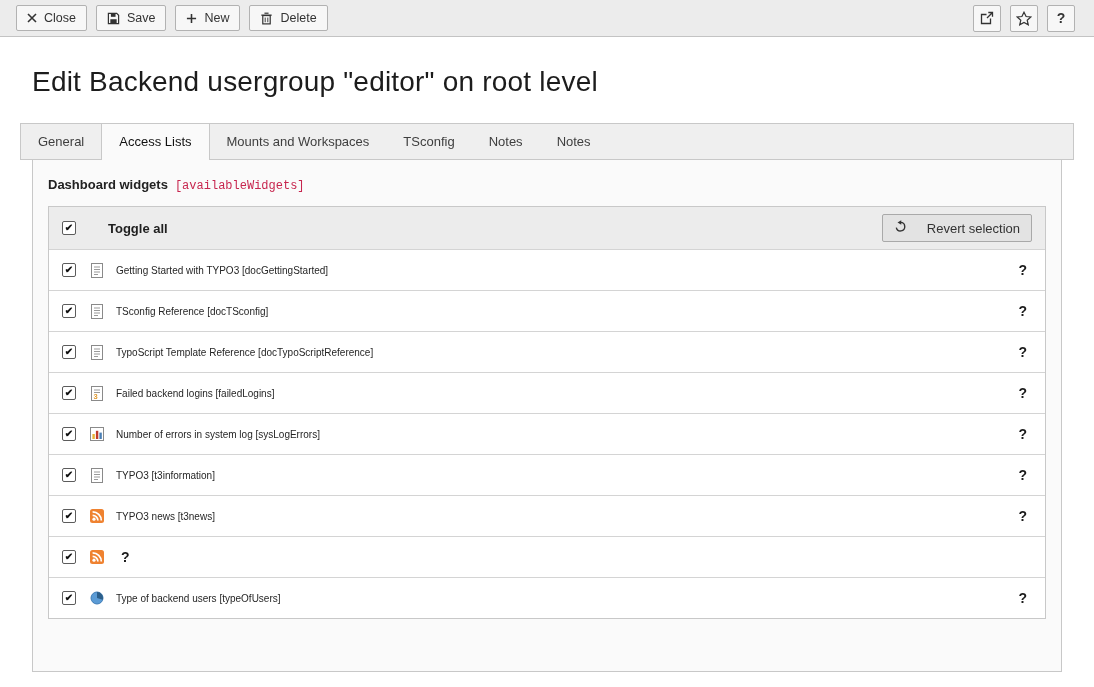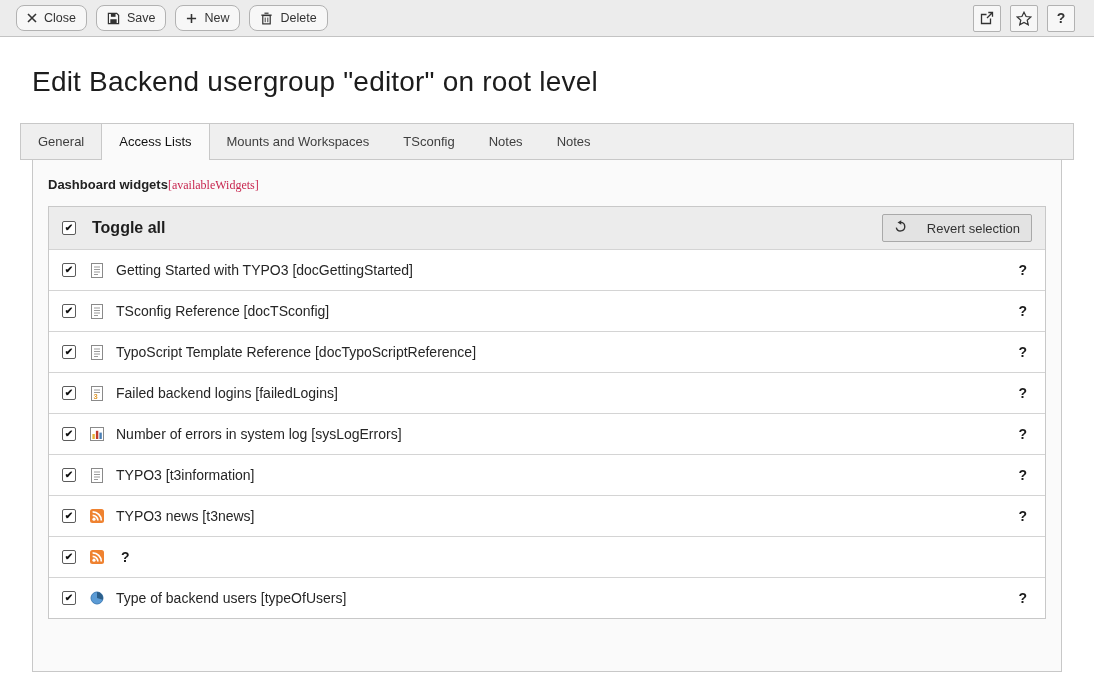--- a/index.html
+++ b/index.html
@@ -23,21 +23,21 @@
     justify-content: space-between;
     padding: 0 19px 0 16px;
   }
   .docheader-left, .docheader-right { display: flex; gap: 9px; align-items: center; }
   .btn {
     display: inline-flex;
     align-items: center;
     gap: 7px;
     background: #f7f7f7;
     border: 1px solid #b2b2b2;
-    border-radius: 8px;
+    border-radius: 2px;
     padding: 4px 10px;
     font-size: 12.5px;
     line-height: 16px;
     color: #333;
     cursor: pointer;
     font-family: inherit;
     white-space: nowrap;
   }
   .iconbtn {
     width: 28px; height: 27px;
@@ -92,23 +92,24 @@
     margin: 0 32px;
     background: #fafafa;
     border: 1px solid #c8c8c8;
     border-top: 0;
     padding: 14px 15px 42px;
     min-height: 512px;
   }
   .section-label { font-size: 13px; margin: 3px 0 13px; }
   .section-label strong { font-weight: 700; color: #222; }
   .code-ref {
-    font-family: Liberation Serif, serif;
+    font-family: Liberation Mono, monospace;
     font-size: 12px;
     color: #c7254e;
+    margin-left: 7px;
   }
 
   
   .widgets-table { border: 1px solid #c8c8c8; background: #fff; }
   .t-header {
     display: flex; align-items: center;
     height: 42px;
     background: #ececec;
     padding: 0 13px;
   }
@@ -124,40 +125,40 @@
     width: 14px; height: 14px;
     border: 1px solid #5c5c5c;
     border-radius: 2px;
     background: #fff;
     display: inline-flex; align-items: center; justify-content: center;
     font-size: 10px; font-weight: 700; color: #111; line-height: 1;
     cursor: pointer;
     flex: none;
   }
   .t-header .header-label {
-    font-weight: 700; font-size: 16px; color: #1e1e1e;
-    margin-left: 16px; flex: 1;
+    font-weight: 700; font-size: 13px; color: #1e1e1e;
+    margin-left: 32px; flex: 1;
   }
   .revert-btn {
     display: inline-flex; align-items: center; gap: 20px;
     background: #e3e3e3;
     border: 1px solid #a9a9a9;
     border-radius: 2px;
     padding: 5px 11px;
     font-size: 13px; color: #333;
     cursor: pointer;
     font-family: inherit;
   }
   .row-icon {
     width: 16px;
     display: inline-flex; justify-content: center; align-items: center;
     margin: 0 11px 0 13px;
     flex: none;
   }
-  .t-label { font-size: 14px; color: #262626; flex: 1; }
+  .t-label { font-size: 10px; color: #262626; flex: 1; }
   .help-q {
     font-weight: 700; font-size: 14px; color: #1a1a1a;
     padding: 0 5px; cursor: pointer;
   }
 </style>
 </head>
 <body>
 
 <div class="docheader">
   <div class="docheader-left">

